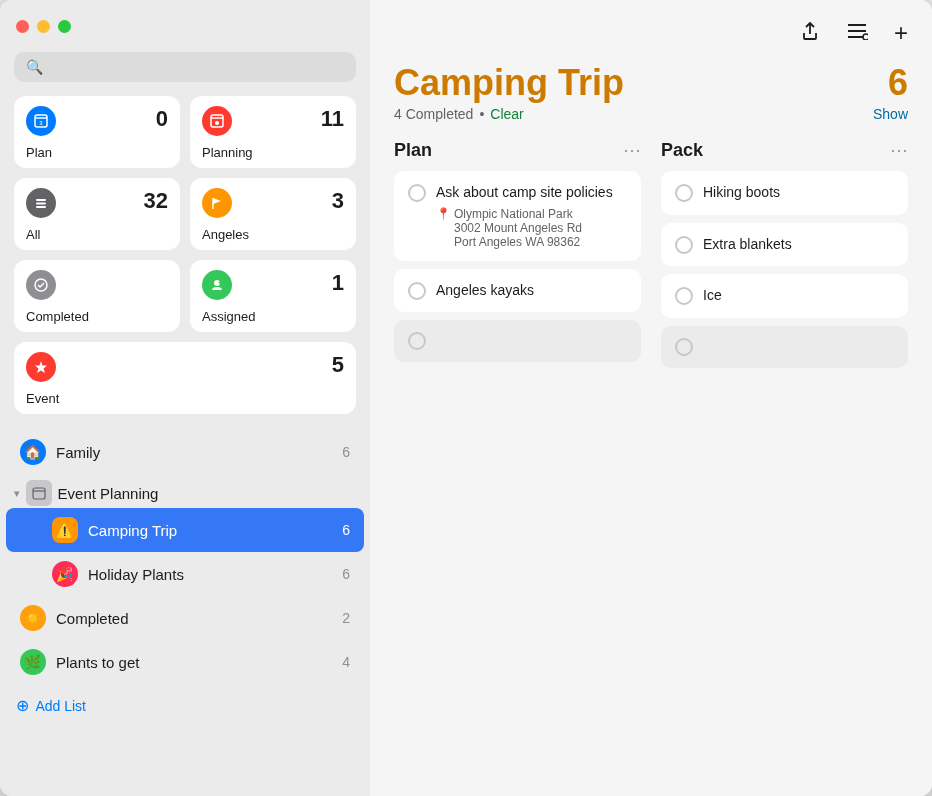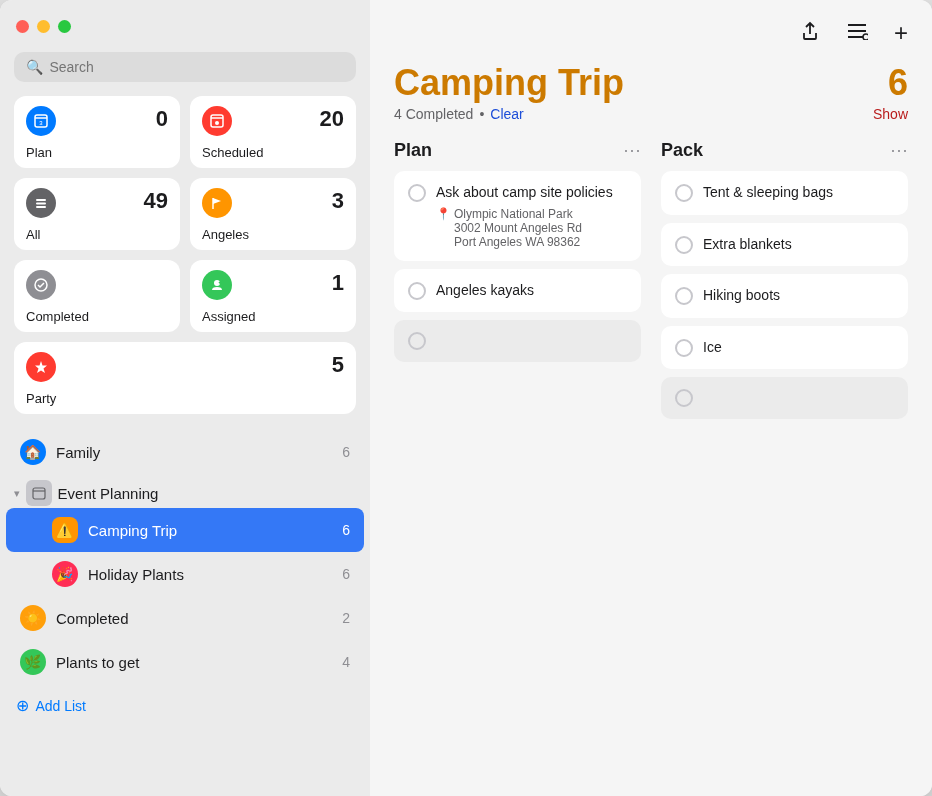--- a/index.html
+++ b/index.html
@@ -270,28 +270,28 @@
 
     .completed-row {
       display: flex;
       align-items: center;
       gap: 6px;
       margin-bottom: 18px;
       font-size: 14px;
       color: #636366;
     }
     .clear-btn {
-      color: #1d4ed8;
+      color: #15803d;
       cursor: pointer;
       background: none;
       border: none;
       font-size: 14px;
     }
     .show-btn {
-      color: #b91c1c;
+      color: #0369a1;
       cursor: pointer;
       background: none;
       border: none;
       font-size: 14px;
       margin-left: auto;
     }
 
     
     .columns {
       display: grid;
@@ -386,21 +386,20 @@
   <div class="sidebar">
 
     <div class="titlebar">
       <div class="traffic-light traffic-close"></div>
       <div class="traffic-light traffic-minimize"></div>
       <div class="traffic-light traffic-maximize"></div>
     </div>
 
     <div class="search-bar">
       <span class="search-icon-svg">🔍</span>
-      <input class="search-input" type="text" placeholder="Search" style="">
     </div>
 
     <div class="smart-lists">
 
       <div class="smart-card">
         <div class="smart-card-header">
           <div class="icon-circle icon-blue">
             <svg width="16" height="16" viewBox="0 0 16 16" fill="white">
               <rect x="2" y="2" width="12" height="12" rx="2" fill="none" stroke="white" stroke-width="1.5"></rect>
               <line x1="2" y1="5" x2="14" y2="5" stroke="white" stroke-width="1.5"></line>
@@ -414,35 +413,35 @@
 
       <div class="smart-card">
         <div class="smart-card-header">
           <div class="icon-circle icon-red">
             <svg width="16" height="16" viewBox="0 0 16 16" fill="white">
               <rect x="2" y="2" width="12" height="12" rx="2" fill="none" stroke="white" stroke-width="1.5"></rect>
               <line x1="2" y1="5" x2="14" y2="5" stroke="white" stroke-width="1.5"></line>
               <circle cx="8" cy="10" r="2" fill="white"></circle>
             </svg>
           </div>
-          <span class="smart-card-count">20</span>
-        </div>
-        <div class="smart-card-label">Scheduled</div>
+          <span class="smart-card-count">11</span>
+        </div>
+        <div class="smart-card-label">Planning</div>
       </div>
 
       <div class="smart-card">
         <div class="smart-card-header">
           <div class="icon-circle icon-dark">
             <svg width="16" height="16" viewBox="0 0 16 16">
               <rect x="3" y="4" width="10" height="2" rx="1" fill="white"></rect>
               <rect x="3" y="7.5" width="10" height="2" rx="1" fill="white"></rect>
               <rect x="3" y="11" width="10" height="2" rx="1" fill="white"></rect>
             </svg>
           </div>
-          <span class="smart-card-count">49</span>
+          <span class="smart-card-count">32</span>
         </div>
         <div class="smart-card-label">All</div>
       </div>
 
       <div class="smart-card">
         <div class="smart-card-header">
           <div class="icon-circle icon-orange">
             <svg width="16" height="16" viewBox="0 0 16 16">
               <path d="M4 3 L12 6 L4 9 Z" fill="white"></path>
               <line x1="4" y1="3" x2="4" y2="14" stroke="white" stroke-width="1.5"></line>
@@ -482,21 +481,21 @@
 
       <div class="smart-card smart-card-full">
         <div class="smart-card-header">
           <div class="icon-circle icon-red-star">
             <svg width="16" height="16" viewBox="0 0 16 16">
               <polygon points="8,2 9.5,6.5 14,6.5 10.5,9.5 12,14 8,11.5 4,14 5.5,9.5 2,6.5 6.5,6.5" fill="white"></polygon>
             </svg>
           </div>
           <span class="smart-card-count">5</span>
         </div>
-        <div class="smart-card-label">Party</div>
+        <div class="smart-card-label">Event</div>
       </div>
     </div>
 
     <div class="lists-section">
 
       <div class="list-item">
         <div class="list-icon list-icon-blue">🏠</div>
         <span class="list-name">Family</span>
         <span class="list-count">6</span>
       </div>
@@ -608,44 +607,38 @@
             <div class="empty-radio"></div>
           </div>
         </div>
 
         <div class="column">
           <div class="column-header">
             <span class="column-title">Pack</span>
             <button class="column-more">···</button>
           </div>
 
+
           <div class="task-card">
             <div class="task-row">
               <div class="task-radio"></div>
-              <div class="task-text">Tent &amp; sleeping bags</div>
+              <div class="task-text">Hiking boots</div>
             </div>
           </div>
 
           <div class="task-card">
             <div class="task-row">
               <div class="task-radio"></div>
               <div class="task-text">Extra blankets</div>
             </div>
           </div>
 
           <div class="task-card">
             <div class="task-row">
               <div class="task-radio"></div>
-              <div class="task-text">Hiking boots</div>
-            </div>
-          </div>
-
-          <div class="task-card">
-            <div class="task-row">
-              <div class="task-radio"></div>
               <div class="task-text">Ice</div>
             </div>
           </div>
 
           <div class="task-card-empty">
             <div class="empty-radio"></div>
           </div>
         </div>
       </div>
     </div>

